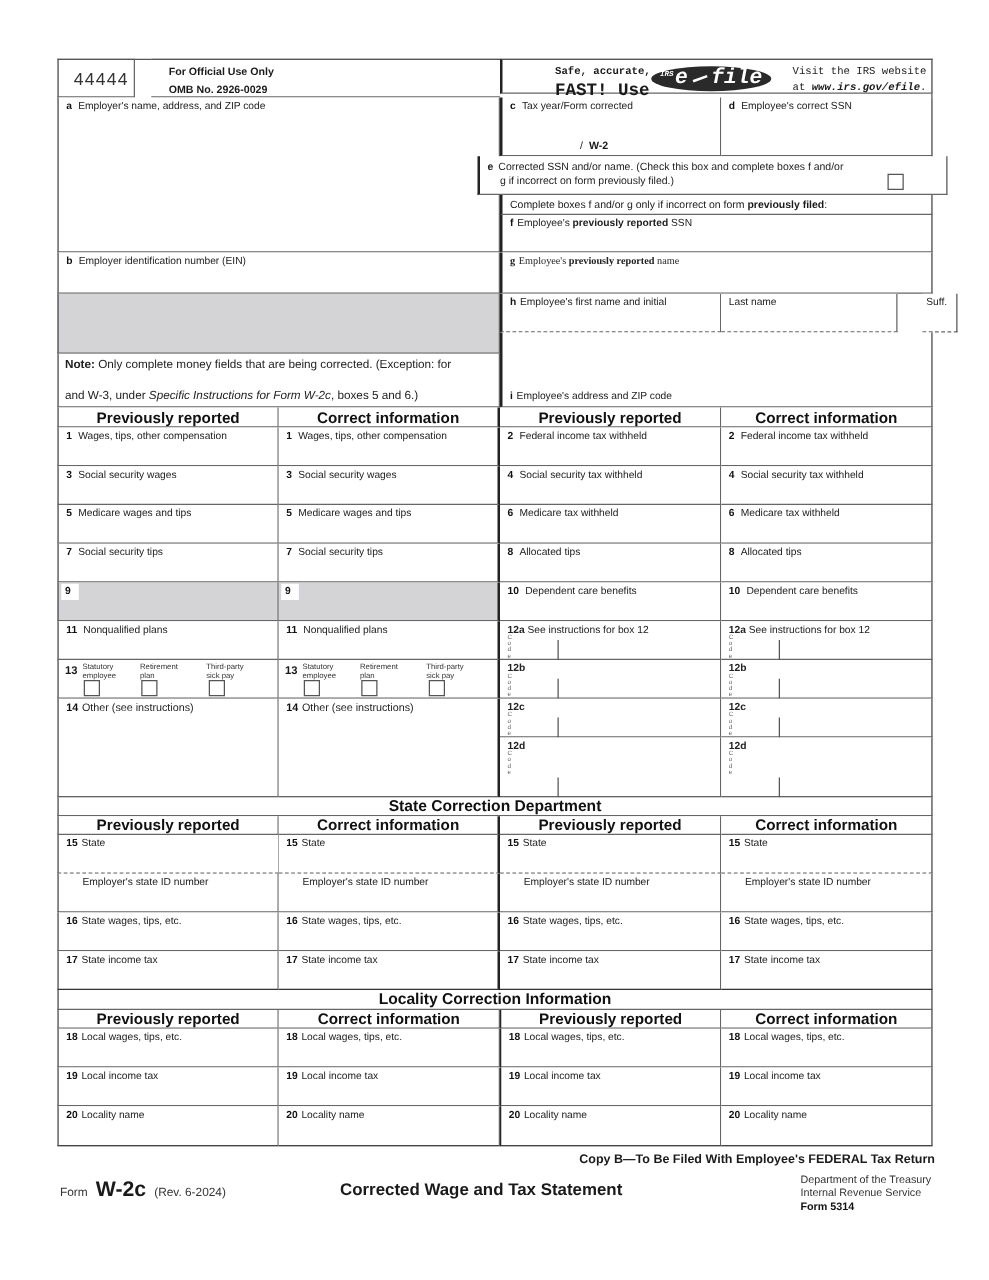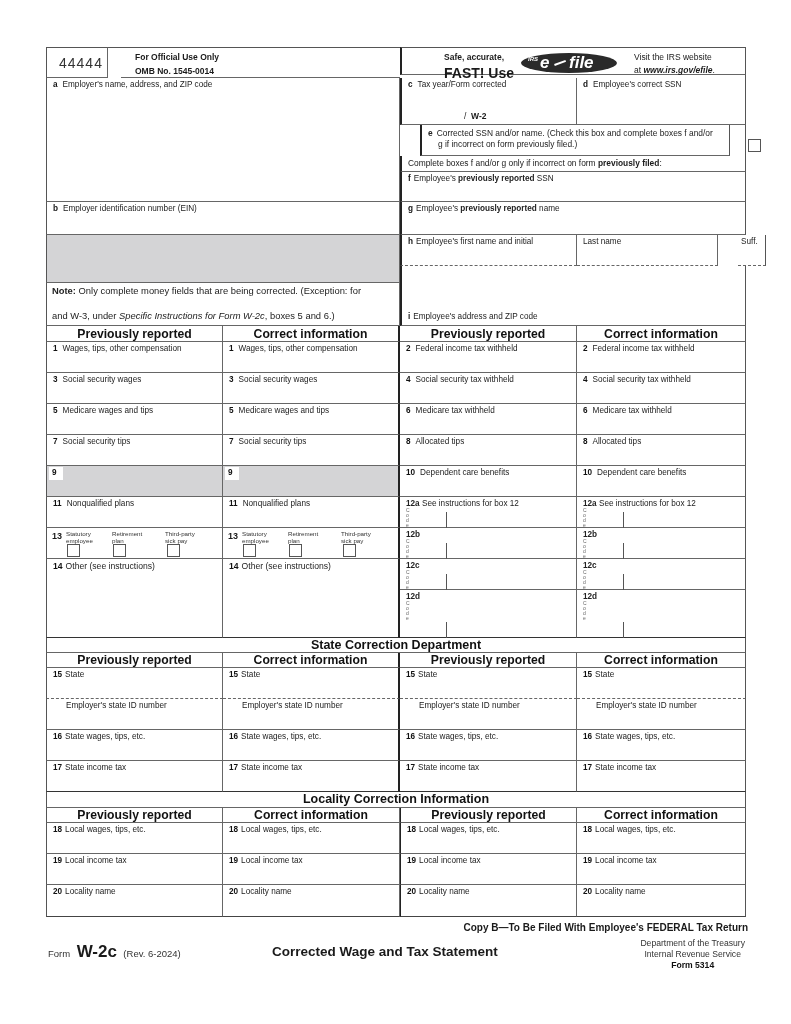--- a/index.html
+++ b/index.html
@@ -22,23 +22,23 @@
 </head>
 <body>
 
 <div class="form"></div>
 
 <div class="cell" style="left:46px;top:47px;width:62px;height:31px;border-left:1px solid #555;border-top:1px solid #555;">
   <div class="abs" style="left:12px;top:7px;font-size:14px;letter-spacing:1px;color:#333;">44444</div>
 </div>
 <div class="cell" style="left:121px;top:47px;width:279px;height:31px;border-top:1px solid #555;border-right:none;">
   <div class="abs" style="left:14px;top:4px;font-size:8.5px;font-weight:bold;">For Official Use Only</div>
-  <div class="abs" style="left:14px;top:18px;font-size:8.5px;font-weight:bold;">OMB No. 1545-0014</div>
-</div>
-<div class="cell" style="left:400px;top:47px;width:346px;height:28px;border-top:1px solid #555;border-left:2px solid #222;border-right:1px solid #555;">
+  <div class="abs" style="left:14px;top:18px;font-size:8.5px;font-weight:bold;">OMB No. 2926-0029</div>
+</div>
+<div class="cell" style="left:400px;top:47px;width:346px;height:28px;border-top:1px solid #555;border-left:2px solid #222;border-right:1px solid #555;font-family:Liberation Mono, monospace;">
   <div class="abs" style="left:42px;top:4px;font-size:8.5px;font-weight:bold;">Safe, accurate,</div>
   <div class="abs" style="left:42px;top:17px;font-size:14px;font-weight:bold;">FAST! Use</div>
   <div class="abs" style="left:119px;top:5px;width:96px;height:20px;background:#2a2a2a;border-radius:50%;">
     <span class="abs" style="left:7px;top:3px;font-size:6px;color:#fff;font-weight:bold;font-style:italic;">IRS</span>
     <span class="abs" style="left:19px;top:0px;font-size:17px;color:#fff;font-weight:bold;font-style:italic;">e</span>
     <span class="abs" style="left:33px;top:9px;width:12px;height:1.5px;background:#fff;transform:rotate(-20deg);"></span>
     <span class="abs" style="left:48px;top:0px;font-size:17px;color:#fff;font-weight:bold;font-style:italic;">file</span>
   </div>
   <div class="abs" style="left:232px;top:4px;font-size:8.5px;">Visit the IRS website</div>
   <div class="abs" style="left:232px;top:17px;font-size:8.5px;"><span>at </span><b><i>www.irs.gov/efile</i></b><span>.</span></div>
@@ -63,37 +63,37 @@
 </div>
 
 <div class="cell" style="left:400px;top:78px;width:177px;height:47px;border-left:2px solid #222;">
   <div class="lbl"><b class="n">c</b><span>Tax year/Form corrected</span></div>
   <div class="abs" style="left:62px;top:33px;font-size:8.5px;"><span>/</span>&nbsp; <b>W-2</b></div>
 </div>
 <div class="cell" style="left:577px;top:78px;width:169px;height:47px;border-right:1px solid #555;">
   <div class="lbl"><b class="n">d</b><span>Employee's correct SSN</span></div>
 </div>
 
-<div class="cell" style="left:420px;top:125px;width:310px;height:31px;border-left:2px solid #222;border-right:1px solid #555;">
+<div class="cell" style="left:382px;top:125px;width:376px;height:31px;border-left:2px solid #222;border-right:1px solid #555;">
   <div class="abs" style="left:6px;top:3px;font-size:8.4px;line-height:11px;color:#222;white-space:nowrap;">
     <b class="n" style="margin-right:4px;">e</b><span>Corrected SSN and/or name. (Check this box and complete boxes f and/or</span><br>
     <span style="margin-left:10px;">g if incorrect on form previously filed.)</span>
   </div>
   <div class="chk" style="left:326px;top:14px;"></div>
 </div>
 
 <div class="cell" style="left:400px;top:156px;width:346px;height:16px;border-left:2px solid #222;border-right:1px solid #555;">
   <div class="abs" style="left:6px;top:2px;font-size:8.4px;white-space:nowrap;"><span>Complete boxes f and/or g only if incorrect on form </span><b>previously filed</b><span>:</span></div>
 </div>
 
 <div class="cell" style="left:400px;top:172px;width:346px;height:30px;border-left:2px solid #222;border-right:1px solid #555;">
   <div class="lbl"><b class="n" style="margin-right:3px;">f</b><span>Employee's </span><b>previously reported</b><span> SSN</span></div>
 </div>
 
-<div class="cell" style="left:400px;top:202px;width:346px;height:33px;border-left:2px solid #222;border-right:1px solid #555;">
+<div class="cell" style="left:400px;top:202px;width:346px;height:33px;border-left:2px solid #222;border-right:1px solid #555;font-family:Liberation Serif, serif;">
   <div class="lbl"><b class="n" style="margin-right:3px;">g</b><span>Employee's </span><b>previously reported</b><span> name</span></div>
 </div>
 
 <div class="cell dashed-b" style="left:400px;top:235px;width:177px;height:31px;border-left:2px solid #222;">
   <div class="lbl"><b class="n" style="margin-right:3px;">h</b><span>Employee's first name and initial</span></div>
 </div>
 <div class="cell dashed-b" style="left:577px;top:235px;width:141px;height:31px;">
   <div class="lbl">Last name</div>
 </div>
 <div class="cell dashed-b" style="left:718px;top:235px;width:28px;height:31px;border-right:1px solid #555;margin-left:20px;">
@@ -392,17 +392,17 @@
 <div class="abs" style="right:43px;top:922px;font-size:10px;font-weight:bold;white-space:nowrap;">Copy B—To Be Filed With Employee's FEDERAL Tax Return</div>
 
 <div class="abs" style="left:48px;top:942px;white-space:nowrap;">
   <span style="font-size:9.5px;color:#333;">Form</span>
   <span style="font-size:17px;font-weight:bold;margin-left:2px;">W-2c</span>
   <span style="font-size:9.5px;color:#333;margin-left:2px;">(Rev. 6-2024)</span>
 </div>
 
 <div class="abs" style="left:272px;top:944px;font-size:13.5px;font-weight:bold;white-space:nowrap;">Corrected Wage and Tax Statement</div>
 
-<div class="abs" style="right:46px;top:938px;font-size:8.6px;color:#333;text-align:center;line-height:11px;white-space:nowrap;">
+<div class="abs" style="right:46px;top:938px;font-size:8.6px;color:#333;text-align:left;line-height:11px;white-space:nowrap;">
   <span>Department of the Treasury</span><br>
   <span>Internal Revenue Service</span><br>
   <b style="color:#111;">Form 5314</b>
 </div>
 
 </body></html>

